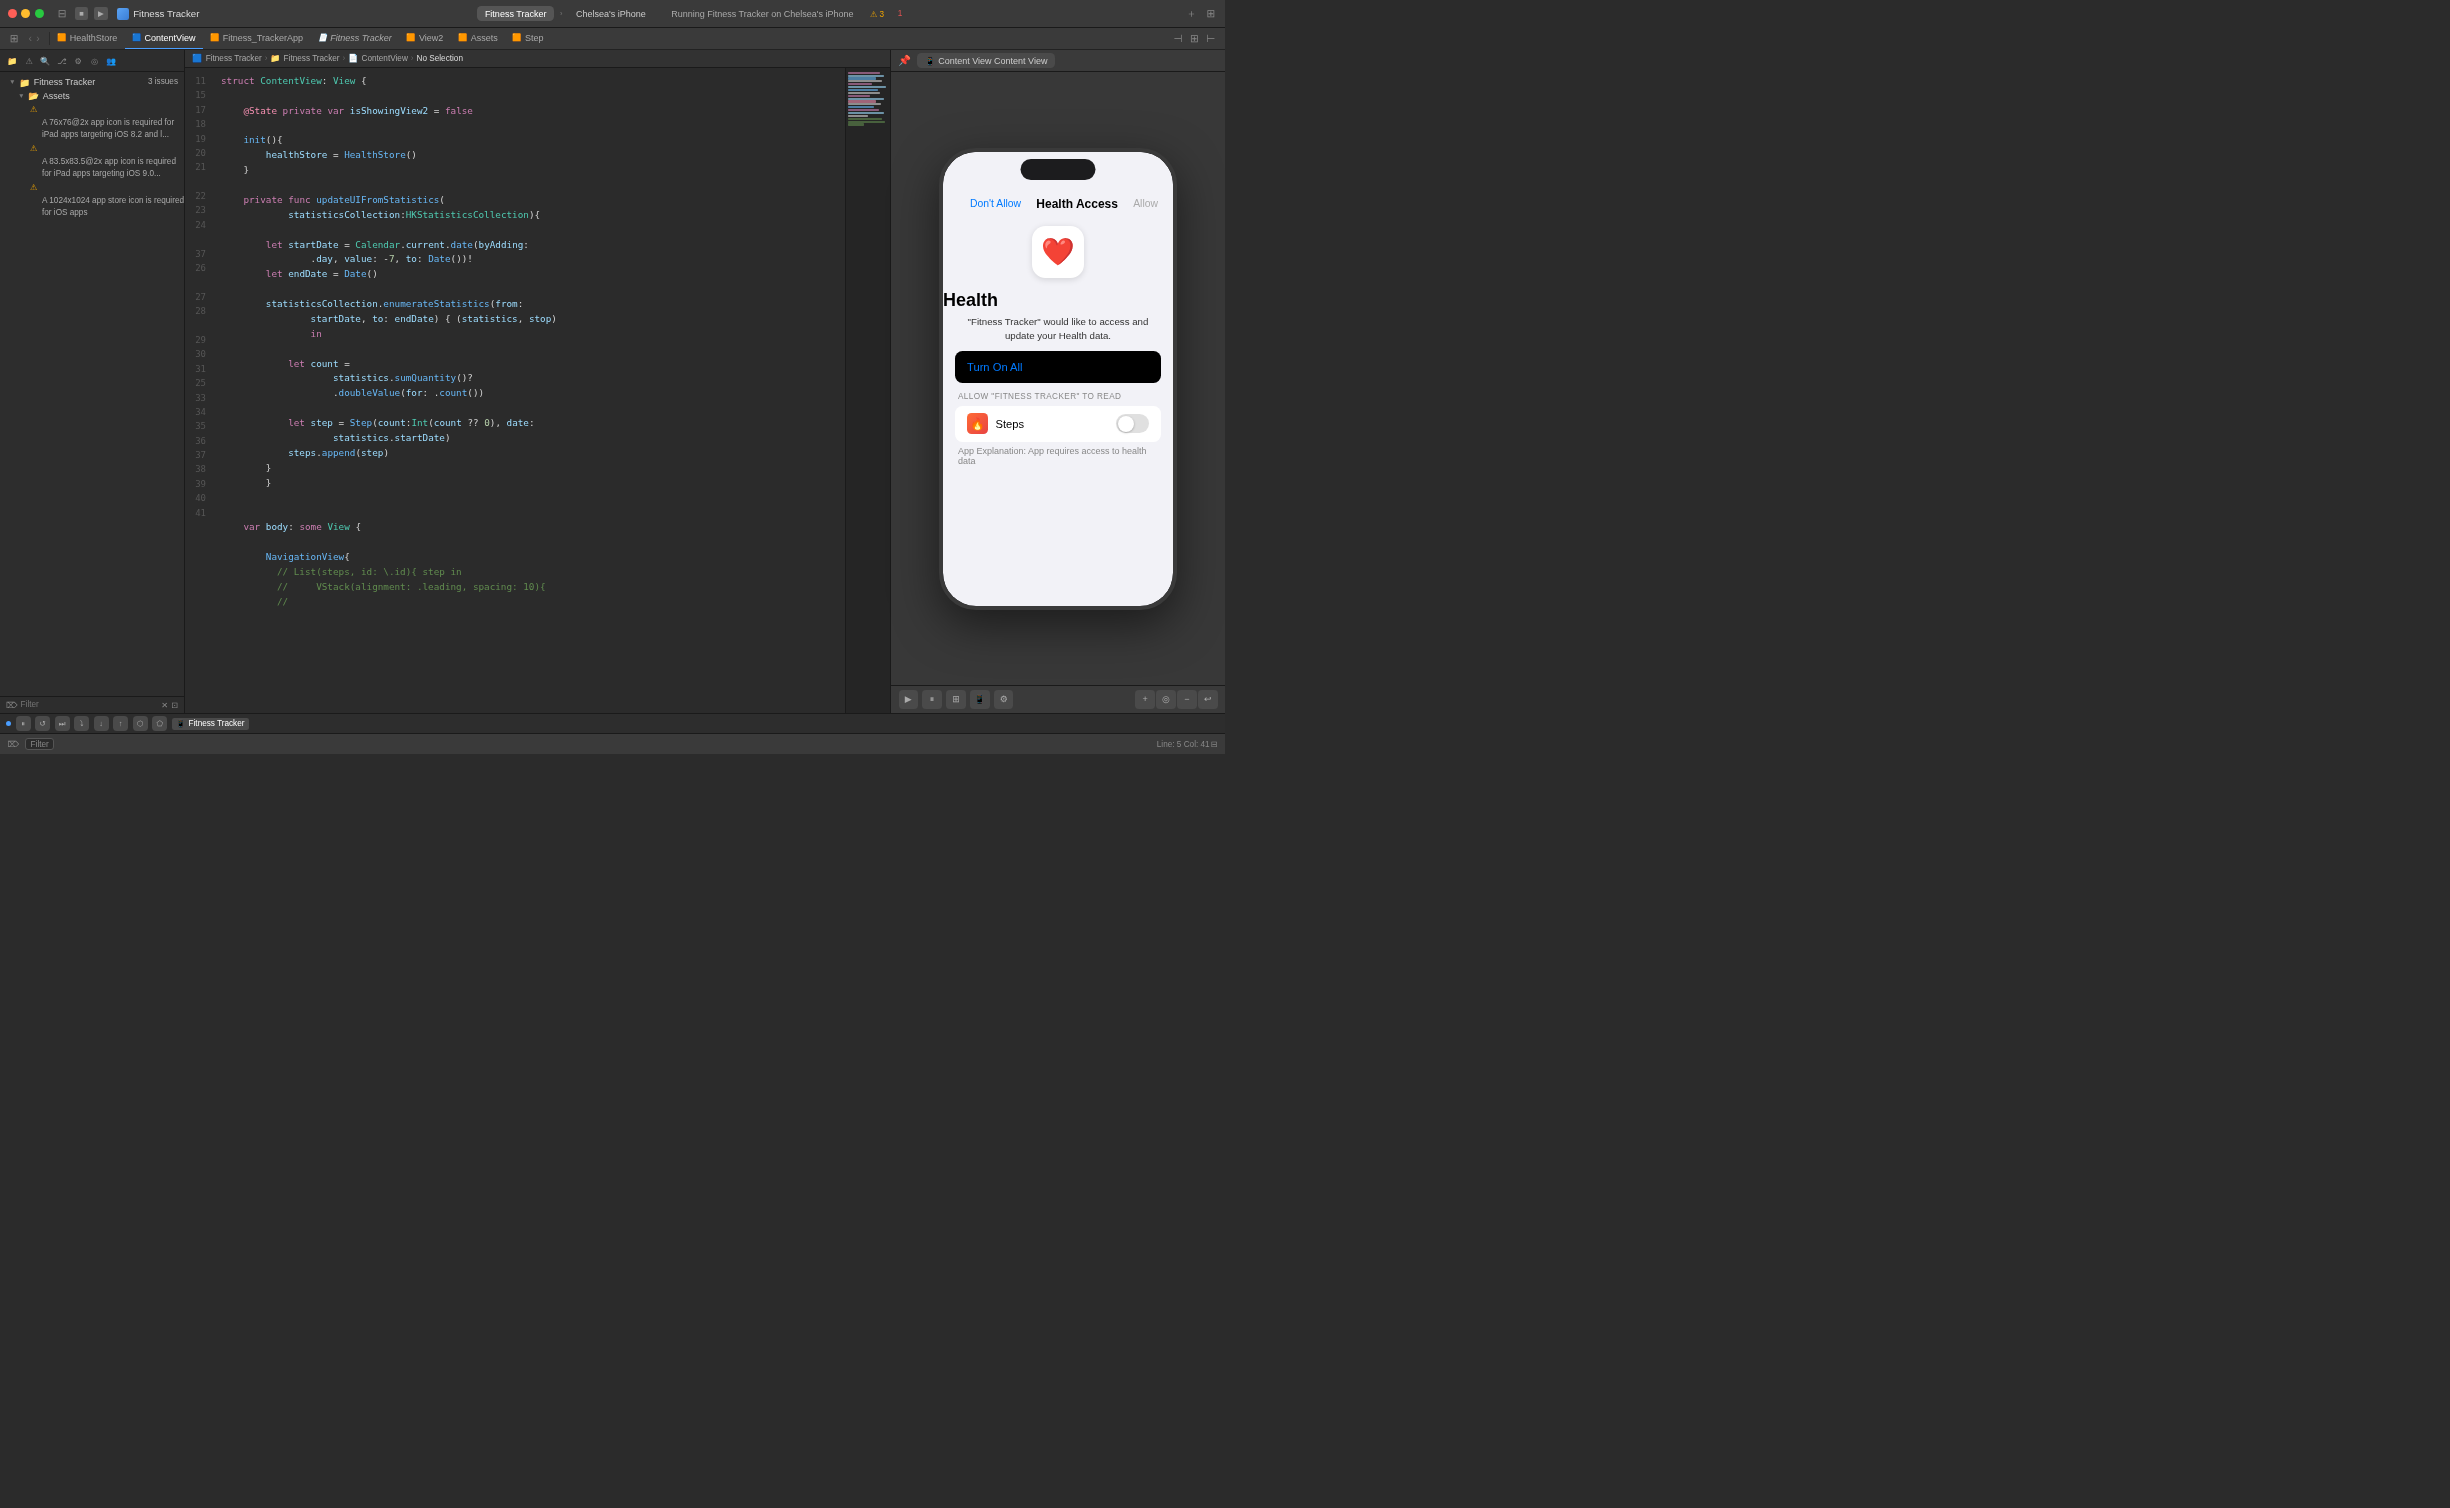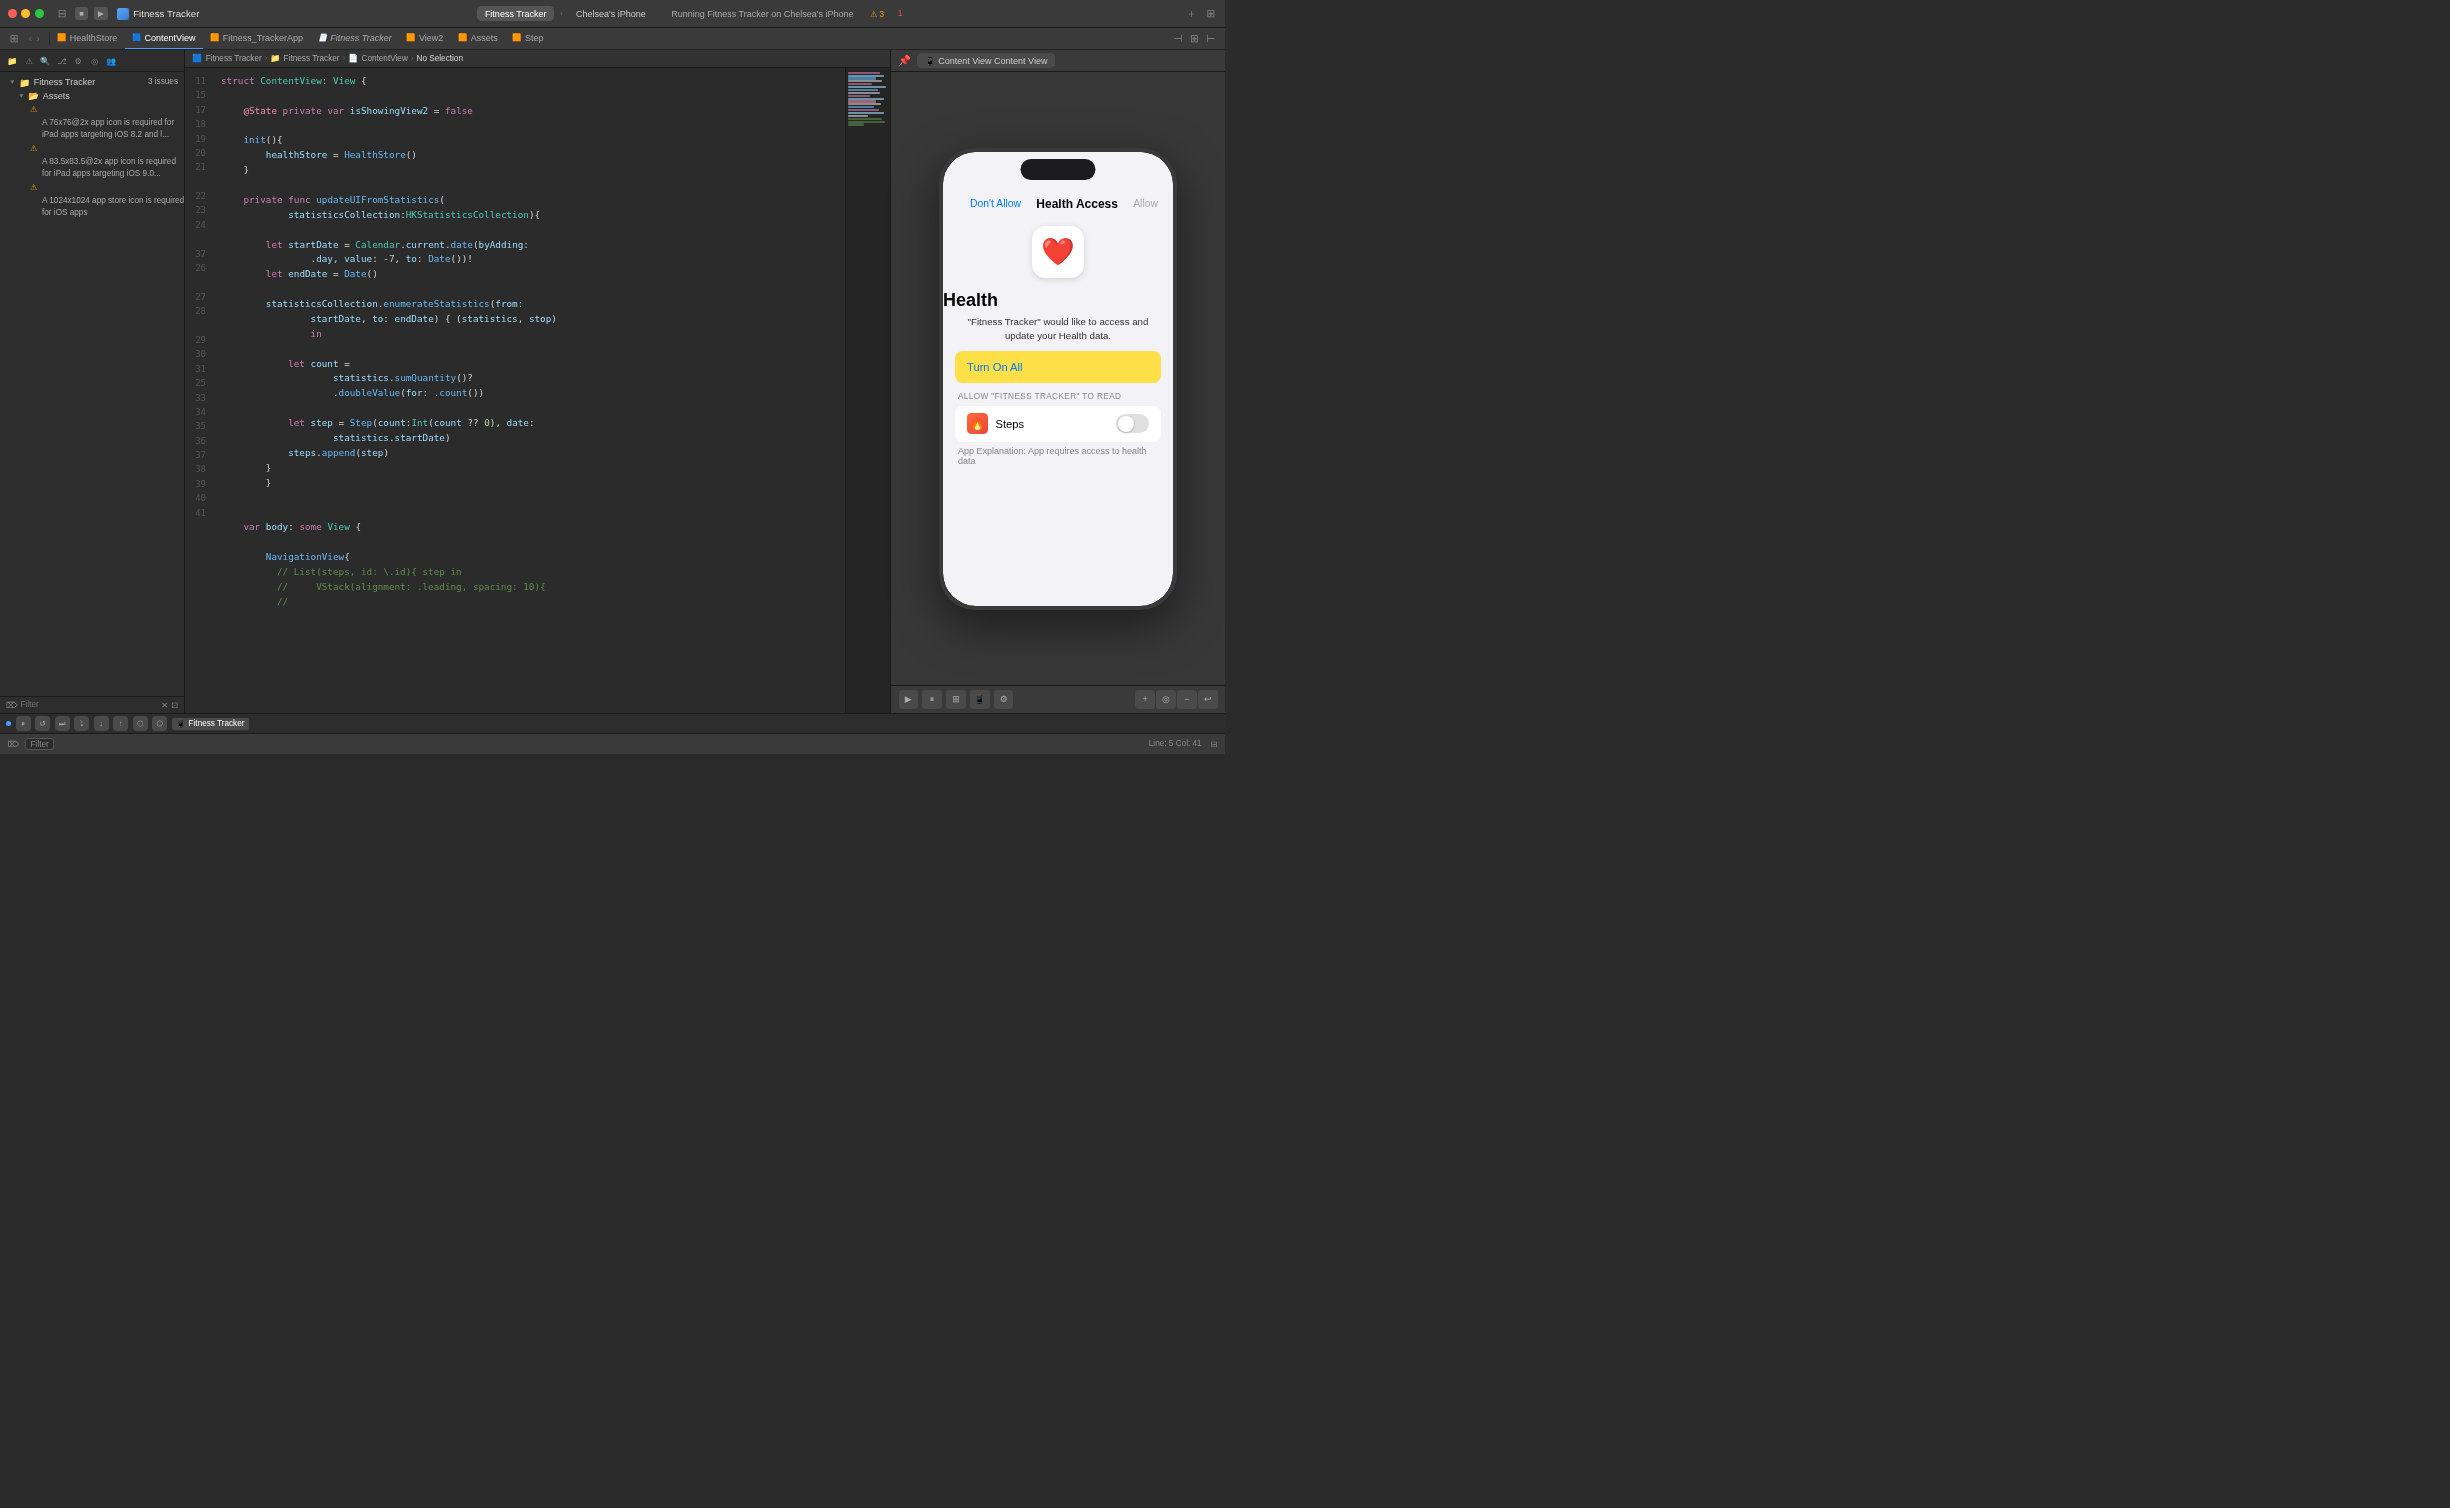--- a/index.html
+++ b/index.html
@@ -296,21 +296,21 @@
     }
     .health-desc {
       text-align: center;
       font-size: 9.7px; color: #333;
       padding: 0 18px;
       line-height: 1.4;
       margin-bottom: 9px;
     }
     .health-turn-on-all {
       margin: 0 12px;
-      background: #fde047;
+      background: #000000;
       border-radius: 7.5px;
       padding: 9px 12px;
     }
     .turn-on-all-btn {
       font-size: 11.2px; color: #007aff;
       font-weight: 400;
     }
     .health-section-label {
       font-size: 8.2px; color: #888;
       text-transform: uppercase;
@@ -394,21 +394,21 @@
     .status-filter {
       background: #2b2b2b;
       border: 0.7px solid #555;
       border-radius: 3px;
       padding: 0.7px 4.5px;
       font-size: 8.2px; color: #888;
       display: flex; align-items: center; gap: 3px;
     }
     .status-spacer { flex: 1; }
     .status-right {
-      display: flex; align-items: flex-start; gap: 9px;
+      display: flex; align-items: center; gap: 1px;
       font-size: 8.2px; color: #888;
     }
 
     
     .bottom-tabs {
       height: 21px;
       background: #2d2d2d;
       border-top: 0.7px solid #1a1a1a;
       display: flex; align-items: center;
       padding: 0 6px; gap: 4.5px;

